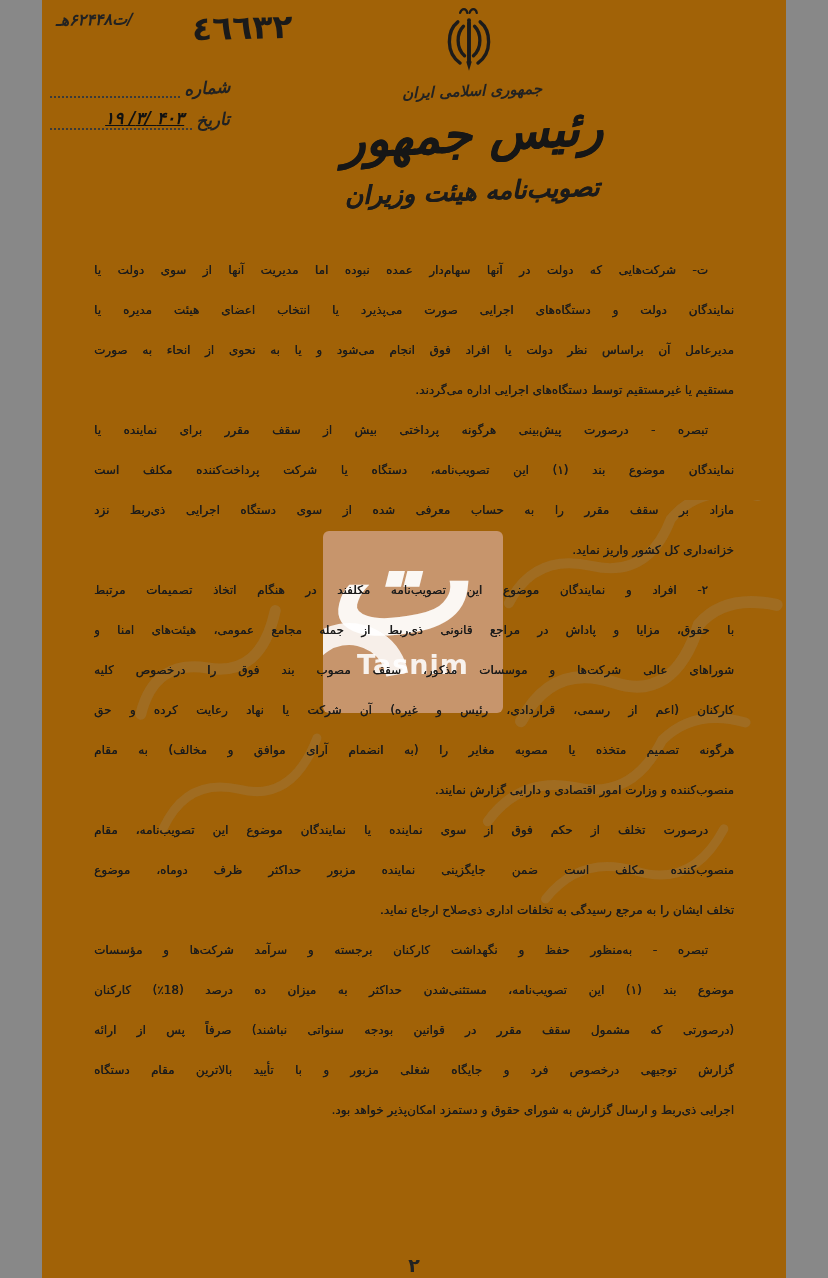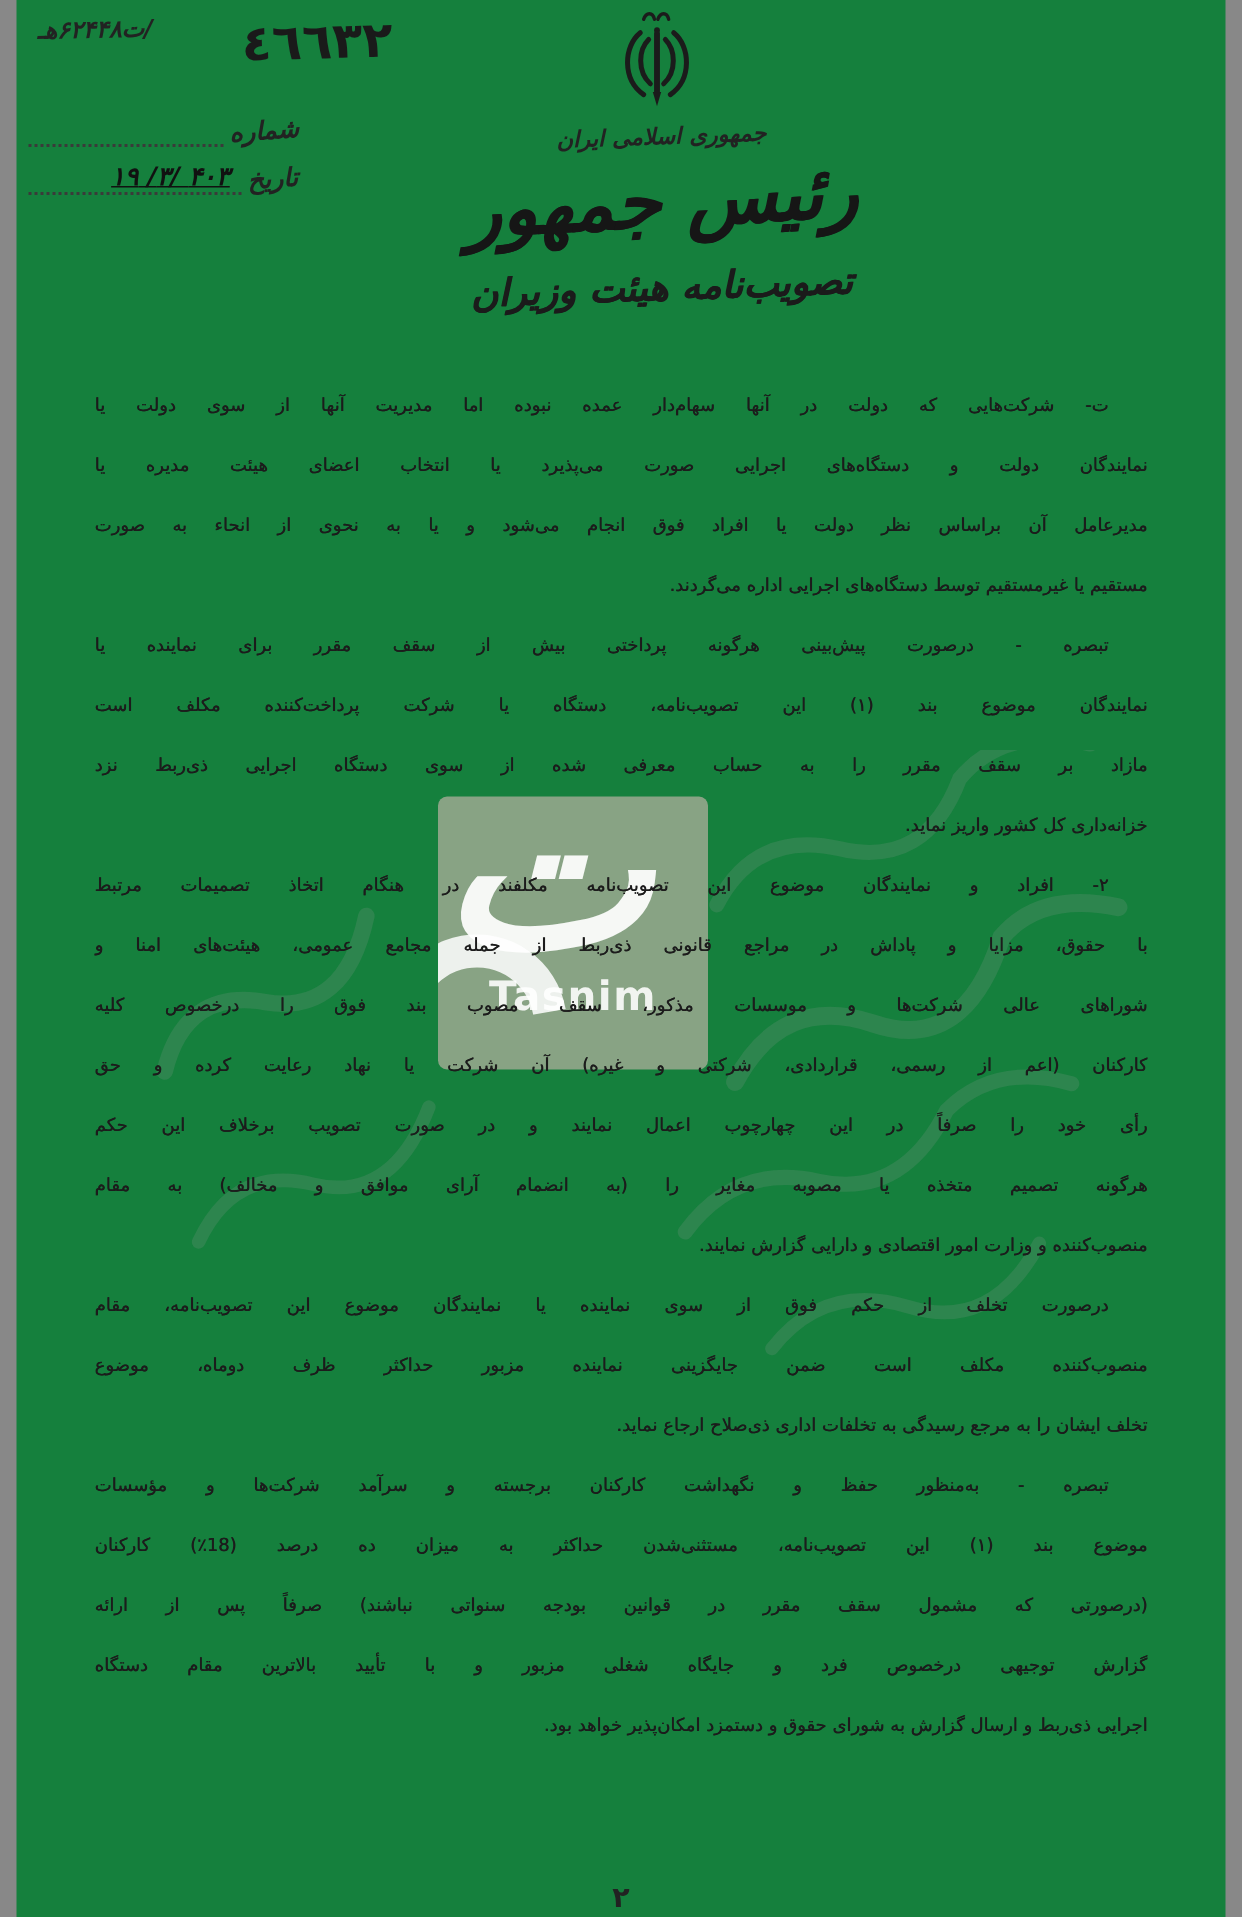--- a/index.html
+++ b/index.html
@@ -1,21 +1,21 @@
 <!DOCTYPE html>
 <html lang="fa"><head>
 <meta charset="utf-8">
 <style>
   * { margin:0; padding:0; box-sizing:border-box; }
   html,body { background:#888; }
   .page {
     position:relative;
-    width:806px; height:1278px;
+    width:744px; height:1278px;
     margin:0 auto;
-    background:#15803d;
+    background:#a16207;
     overflow:hidden;
     font-family:"DejaVu Sans", sans-serif;
     color:#1d1d1d;
   }
 
   
   .ref-printed {
     position:absolute; top:10px; left:14px;
     font-size:16px; font-weight:bold; font-style:italic;
     direction:rtl; color:#222;
@@ -207,22 +207,21 @@
       <div class="line">نمایندگان دولت و دستگاه‌های اجرایی صورت می‌پذیرد یا انتخاب اعضای هیئت مدیره یا</div>
       <div class="line">مدیرعامل آن براساس نظر دولت یا افراد فوق انجام می‌شود و یا به نحوی از انحاء به صورت</div>
       <div class="line last">مستقیم یا غیرمستقیم توسط دستگاه‌های اجرایی اداره می‌گردند.</div>
       <div class="line first">تبصره - درصورت پیش‌بینی هرگونه پرداختی بیش از سقف مقرر برای نماینده یا</div>
       <div class="line">نمایندگان موضوع بند (۱) این تصویب‌نامه، دستگاه یا شرکت پرداخت‌کننده مکلف است</div>
       <div class="line">مازاد بر سقف مقرر را به حساب معرفی شده از سوی دستگاه اجرایی ذی‌ربط نزد</div>
       <div class="line last">خزانه‌داری کل کشور واریز نماید.</div>
       <div class="line first">۲- افراد و نمایندگان موضوع این تصویب‌نامه مکلفند در هنگام اتخاذ تصمیمات مرتبط</div>
       <div class="line">با حقوق، مزایا و پاداش در مراجع قانونی ذی‌ربط از جمله مجامع عمومی، هیئت‌های امنا و</div>
       <div class="line">شوراهای عالی شرکت‌ها و موسسات مذکور، سقف مصوب بند فوق را درخصوص کلیه</div>
-      <div class="line">کارکنان (اعم از رسمی، قراردادی، شرکتی و غیره) آن شرکت یا نهاد رعایت کرده و حق</div>
-      <div class="line">رأی خود را صرفاً در این چهارچوب اعمال نمایند و در صورت تصویب برخلاف این حکم</div>
+      <div class="line">کارکنان (اعم از رسمی، قراردادی، رئیس و غیره) آن شرکت یا نهاد رعایت کرده و حق</div>
       <div class="line">هرگونه تصمیم متخذه یا مصوبه مغایر را (به انضمام آرای موافق و مخالف) به مقام</div>
       <div class="line last">منصوب‌کننده و وزارت امور اقتصادی و دارایی گزارش نمایند.</div>
       <div class="line first">درصورت تخلف از حکم فوق از سوی نماینده یا نمایندگان موضوع این تصویب‌نامه، مقام</div>
       <div class="line">منصوب‌کننده مکلف است ضمن جایگزینی نماینده مزبور حداکثر ظرف دوماه، موضوع</div>
       <div class="line last">تخلف ایشان را به مرجع رسیدگی به تخلفات اداری ذی‌صلاح ارجاع نماید.</div>
       <div class="line first">تبصره - به‌منظور حفظ و نگهداشت کارکنان برجسته و سرآمد شرکت‌ها و مؤسسات</div>
       <div class="line">موضوع بند (۱) این تصویب‌نامه، مستثنی‌شدن حداکثر به میزان ده درصد (18٪) کارکنان</div>
       <div class="line">(درصورتی که مشمول سقف مقرر در قوانین بودجه سنواتی نباشند) صرفاً پس از ارائه</div>
       <div class="line">گزارش توجیهی درخصوص فرد و جایگاه شغلی مزبور و با تأیید بالاترین مقام دستگاه</div>
       <div class="line last">اجرایی ذی‌ربط و ارسال گزارش به شورای حقوق و دستمزد امکان‌پذیر خواهد بود.</div>

